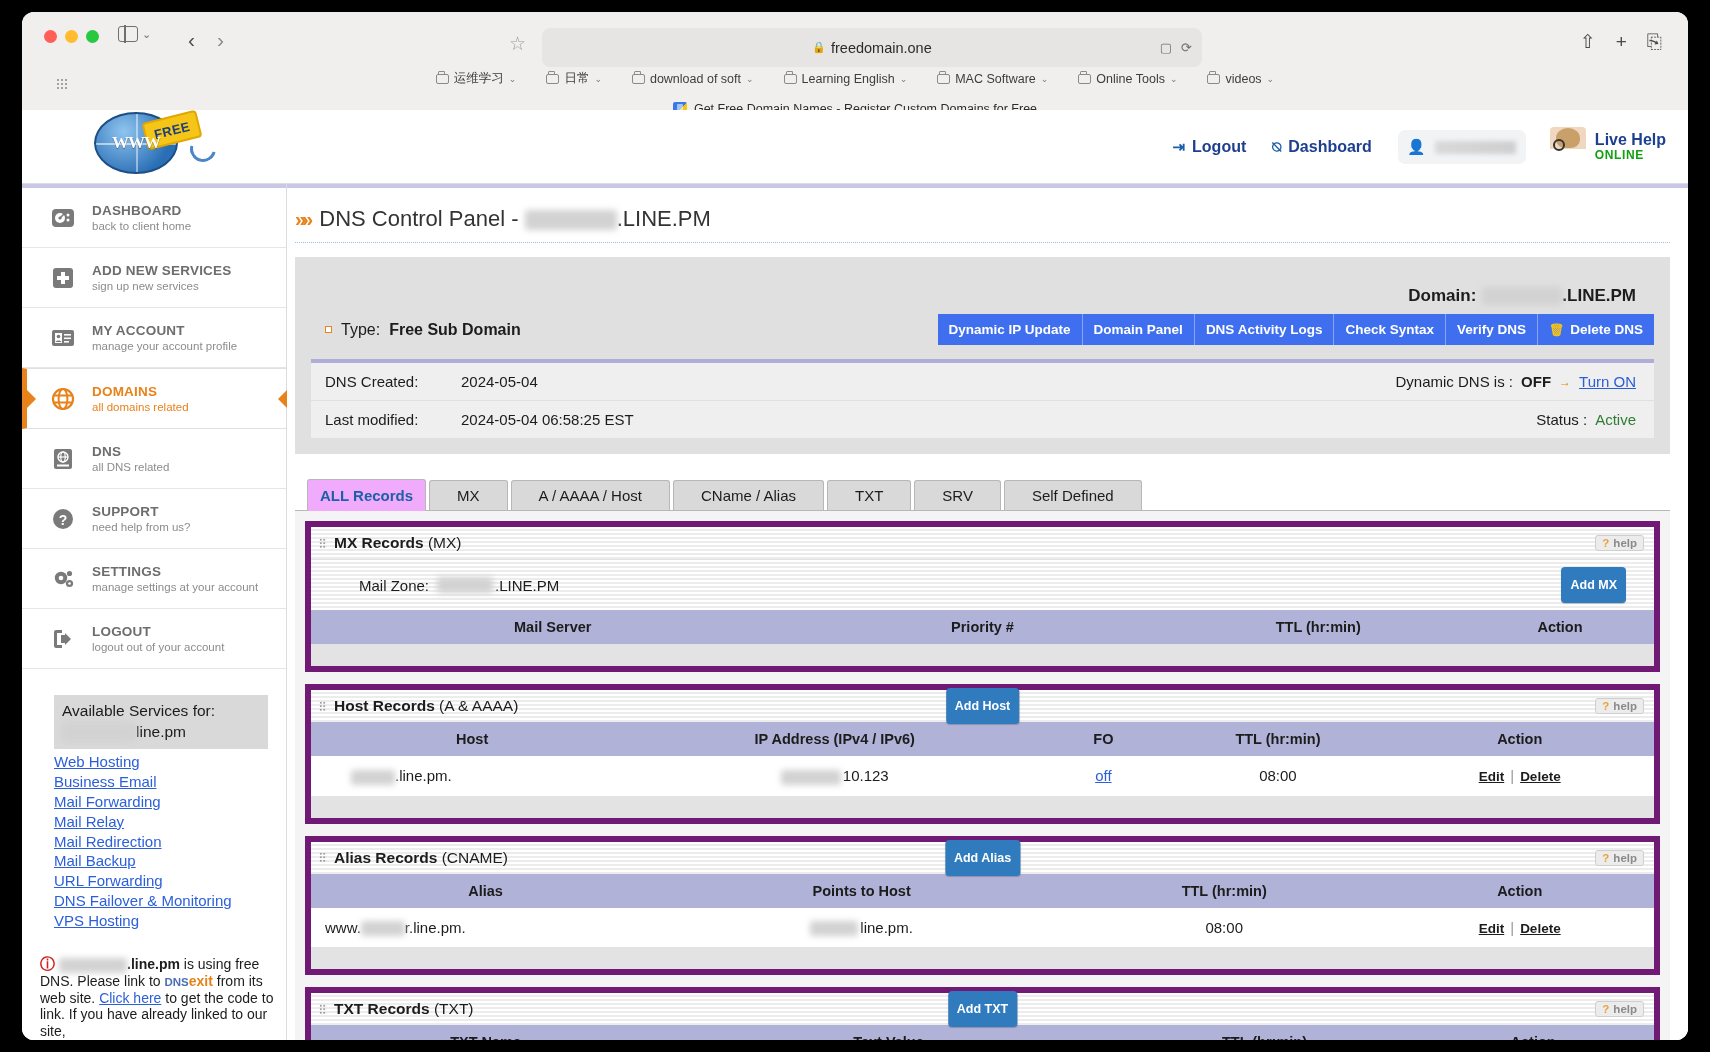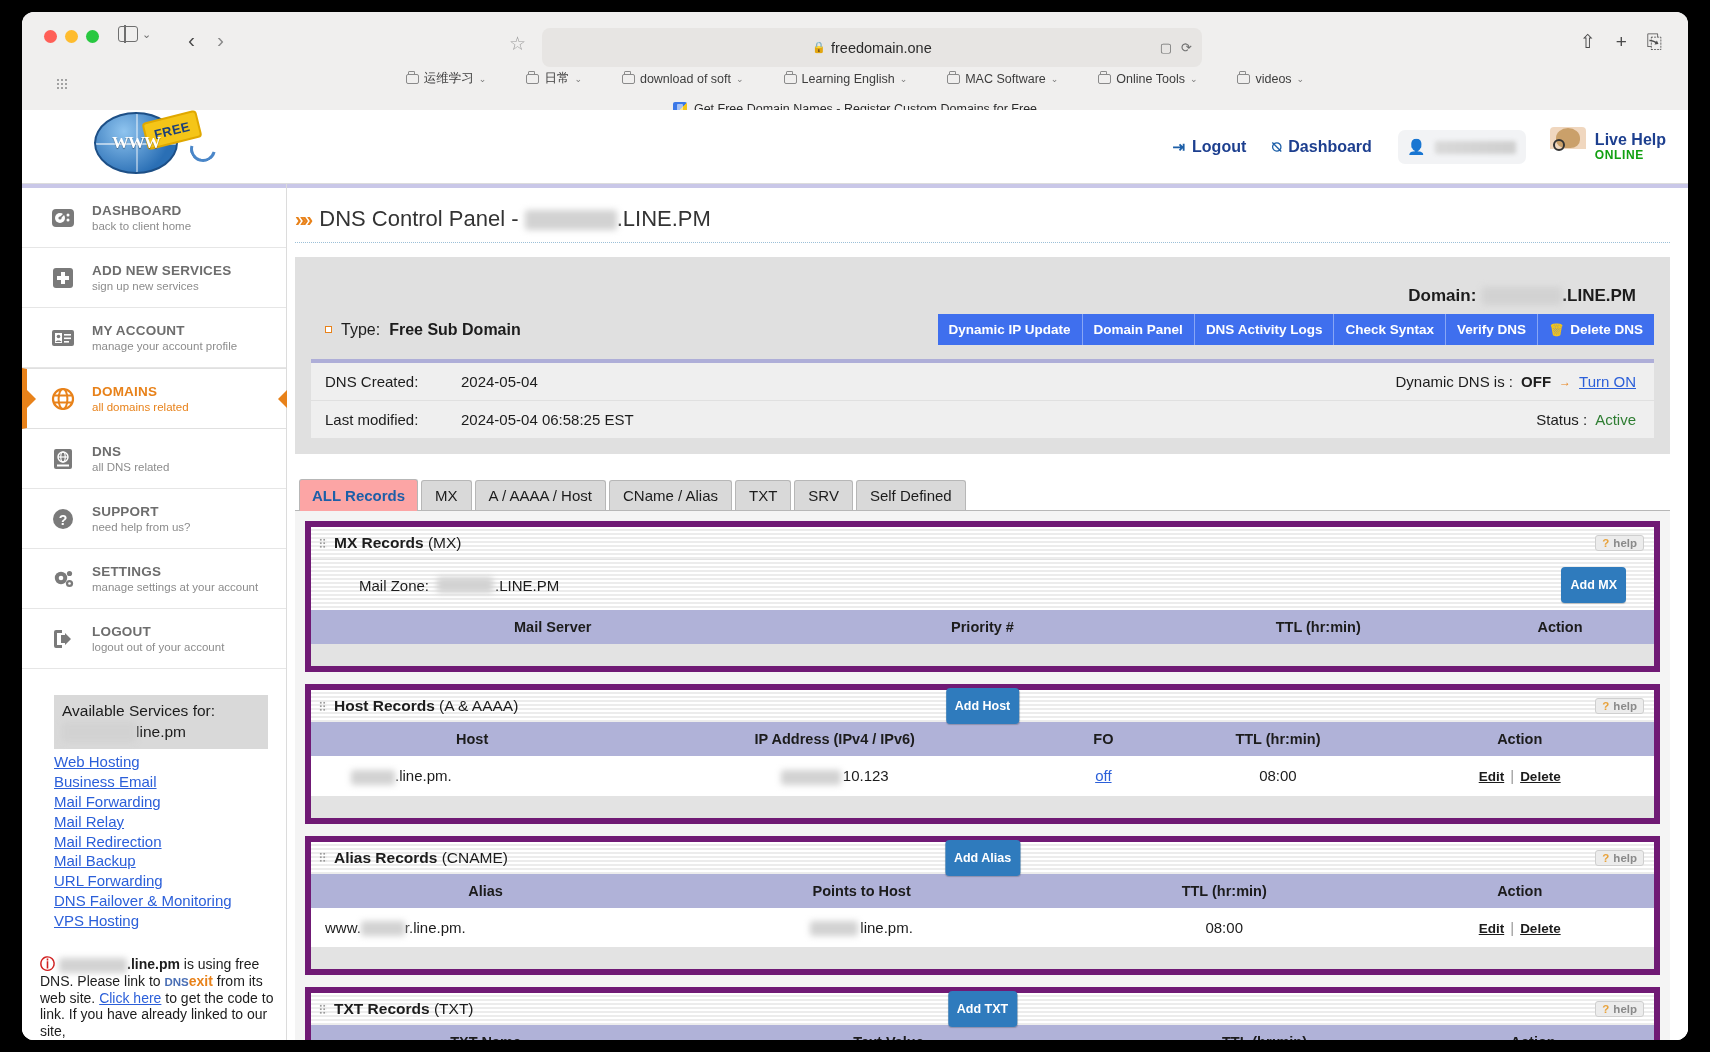--- a/index.html
+++ b/index.html
@@ -50,21 +50,21 @@
   .url-right { position:absolute; right:10px; top:0; bottom:0; display:flex; align-items:center; gap:9px; color:#6f6f6f; font-size:13px;}
 
   .chrome-right { position:absolute; right:26px; top:18px; display:flex; gap:20px; align-items:center; color:#4a4a4a; font-size:19px; font-weight:300;}
 
   .grid-ico { position:absolute; left:34px; top:66px; width:12px;height:12px;
     background-image:
       radial-gradient(#9a9a9a 40%, transparent 42%),
       radial-gradient(#9a9a9a 40%, transparent 42%);
     background-size:4px 4px; background-position:0 0; opacity:.9;}
 
-  .bookmarks { position:absolute; left:0; right:0; top:58px; display:flex; justify-content:center; gap:40px; font-size:12.5px; color:#3d3d3d; }
+  .bookmarks { position:absolute; left:0; right:0; top:58px; display:flex; justify-content:center; gap:30px; font-size:12.5px; color:#3d3d3d; }
   .bm { display:flex; align-items:center; gap:5px; white-space:nowrap; }
   .folder { width:13px;height:10px;border:1.3px solid #8a8a8a;border-radius:2px;position:relative;}
   .folder:before{content:"";position:absolute;left:1px;top:-3.2px;width:5px;height:3px;border:1.3px solid #8a8a8a;border-bottom:none;border-radius:1.5px 1.5px 0 0;}
   .bm .cv { font-size:9px; color:#7a7a7a; }
 
   .tabstrip {
     position:absolute; left:0; right:0; top:84px; height:26px;
     display:flex; align-items:center; justify-content:center;
     gap:7px; font-size:12.5px; color:#2b2b2b;
     background:#f0efee;
@@ -181,22 +181,22 @@
   .iv{ flex:1; font-size:15px; color:#1c1c1c;}
   .ir{ display:flex; align-items:center; gap:8px; font-size:15px; color:#1c1c1c; padding-right:18px; }
   .ir .lbl{color:#1c1c1c;}
   .ir .off{font-weight:bold;}
   .ir .turnon{color:#2b5fd9;text-decoration:underline;}
   .ir .orangearrow{color:#e8821a;font-size:12px;}
   .ir .active{color:#2e7d32;}
 
   
   .rtabs { display:flex; align-items:flex-end; gap:3px; margin:24px 18px 0 8px; border-bottom:1px solid #b7b7b7; padding-left:4px;}
-  .rtab { background:#d9d9d9; border:1px solid #b7b7b7; border-bottom:none; padding:6px 13px; font-size:15px; color:#1c1c1c; border-radius:3px 3px 0 0;}
-  .rtab.sel{ background:#fca5a5; color:#1d5fa8; font-weight:bold; border-color:#b7b7b7; position:relative; top:1px; padding:7px 12px;}
+  .rtab { background:#d9d9d9; border:1px solid #b7b7b7; border-bottom:none; padding:6px 27px; font-size:15px; color:#1c1c1c; border-radius:3px 3px 0 0;}
+  .rtab.sel{ background:#f0abfc; color:#1d5fa8; font-weight:bold; border-color:#b7b7b7; position:relative; top:1px; padding:7px 12px;margin-left:8px;}
 
   .records { margin:0 18px 0 8px; background:#f4f4f4; padding:10px 0 0 0;}
   .sec { margin:0 10px 12px 10px; background:#fff; border:6px solid #701a75;}
   .sechead{
     display:flex; align-items:center; justify-content:space-between;
     padding:7px 10px 7px 8px;
     background:repeating-linear-gradient(#ffffff 0 2px, #ececec 2px 4px);
     position:relative;
   }
   .sechead .lft{display:flex;align-items:center;gap:7px;}

